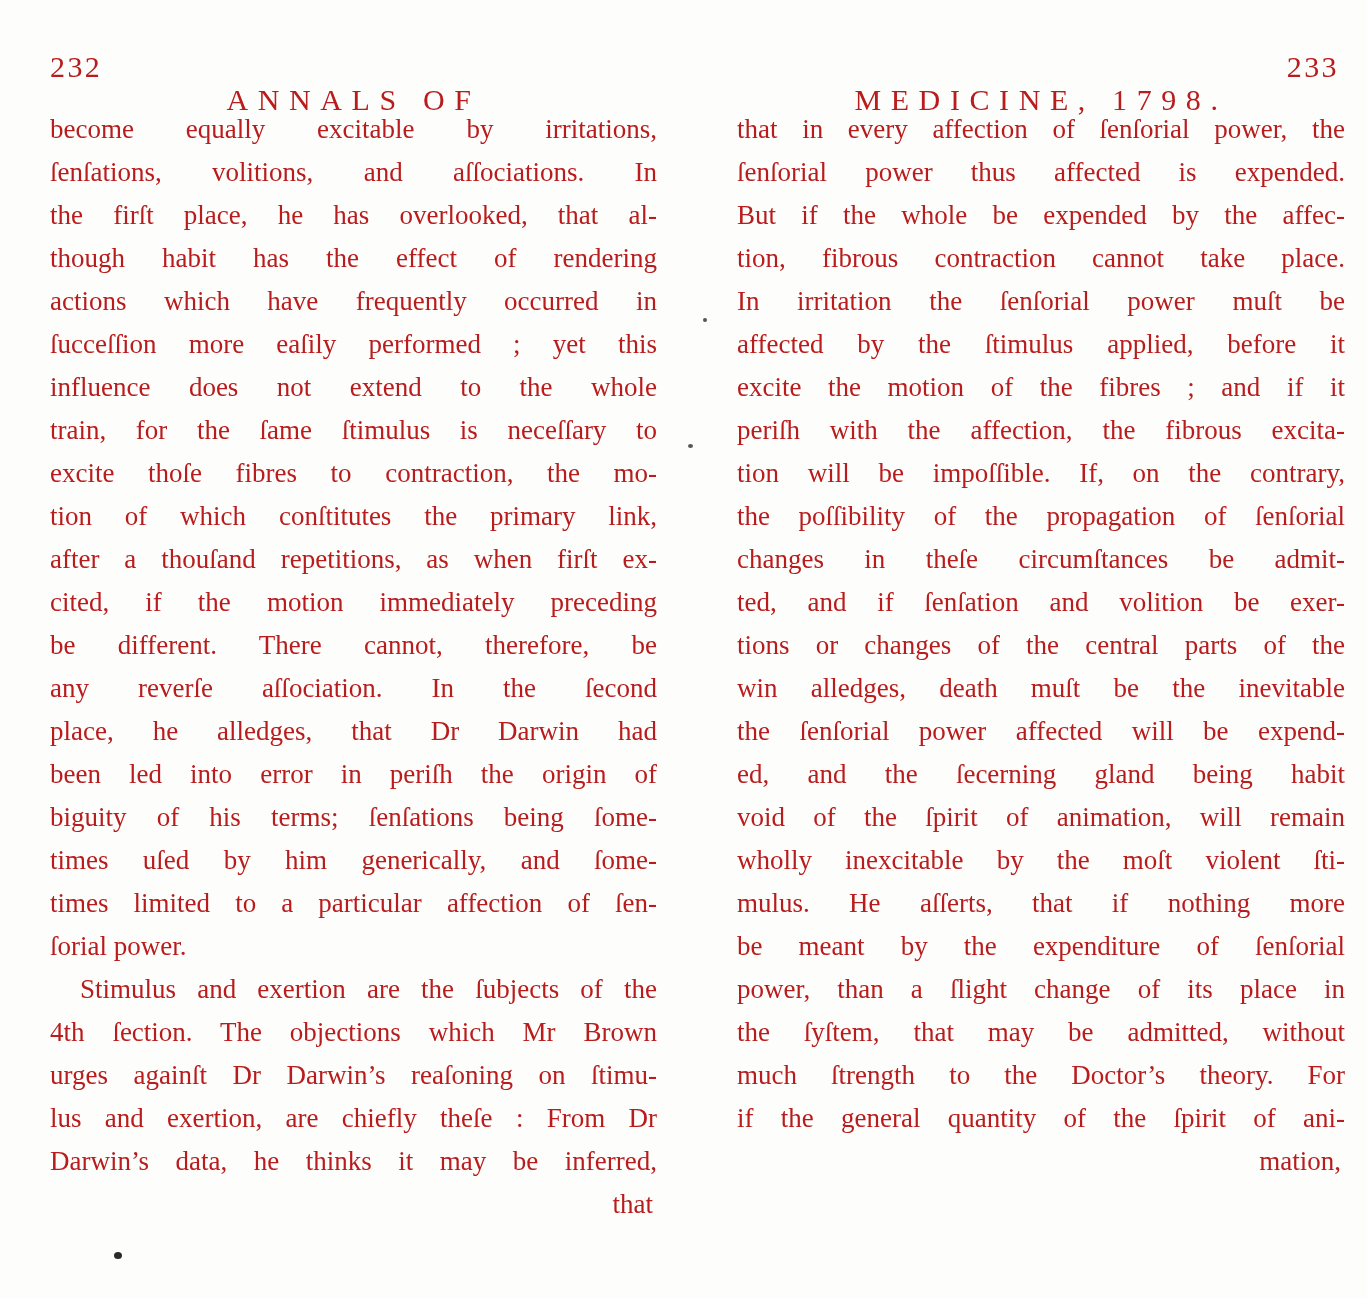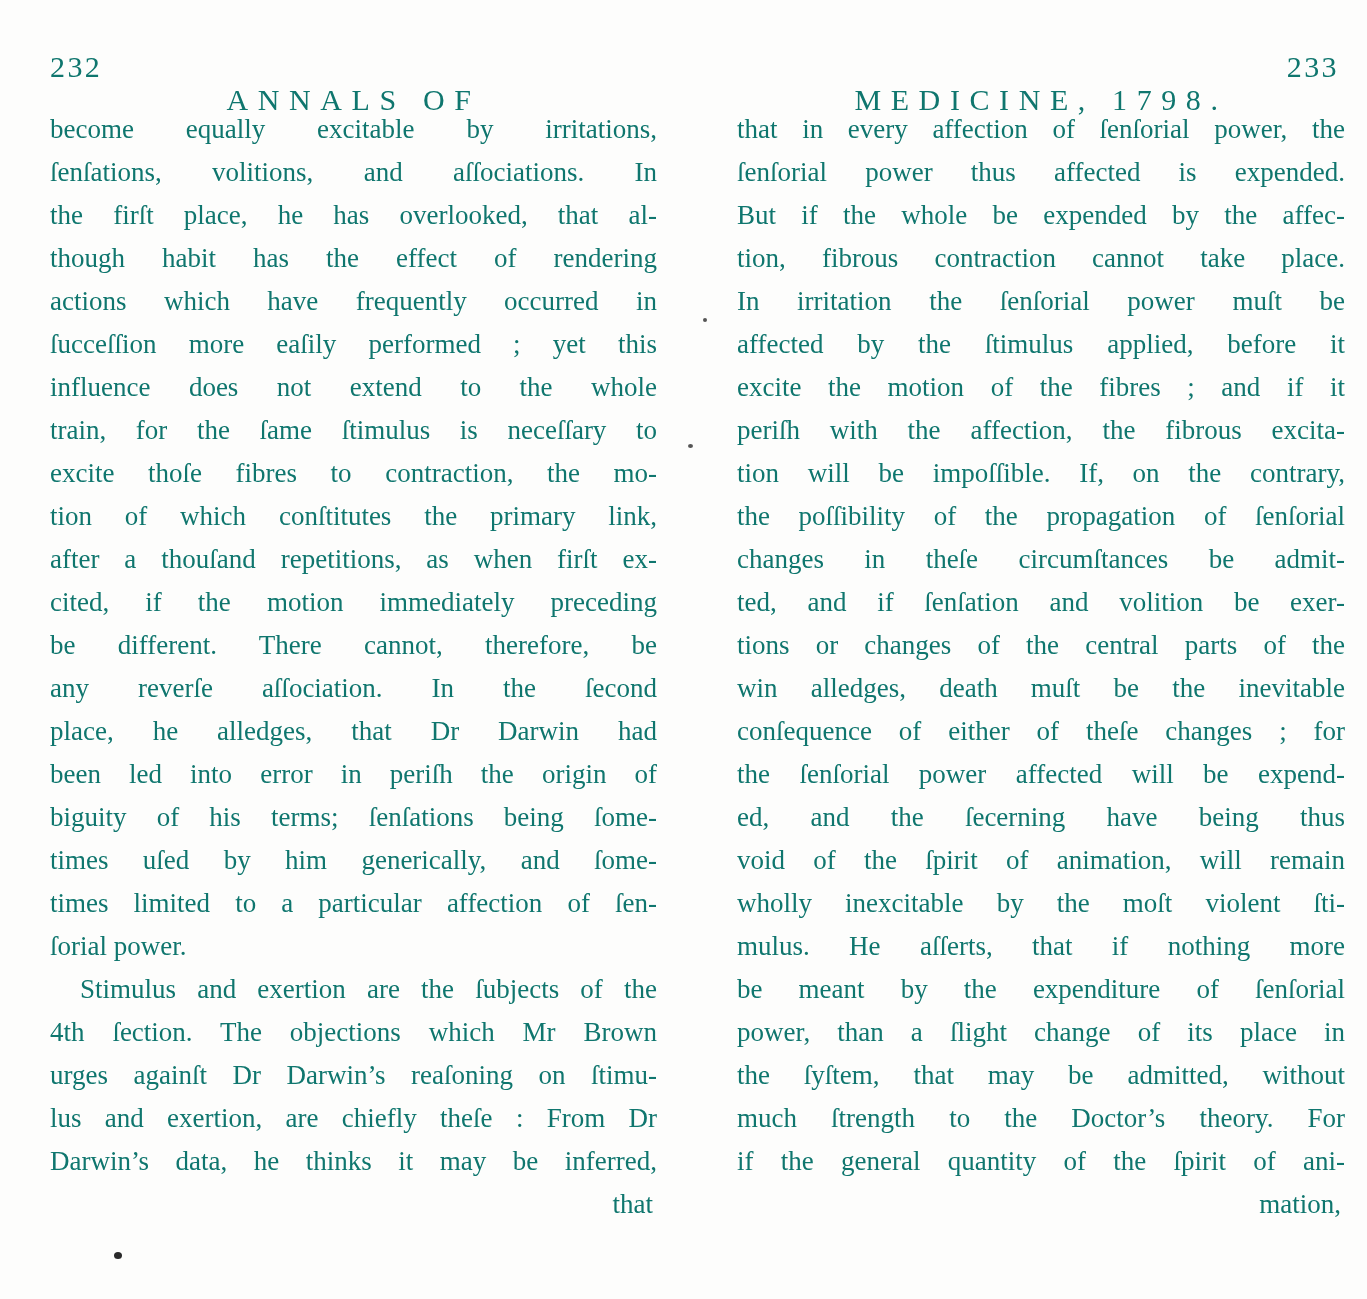--- a/index.html
+++ b/index.html
@@ -7,21 +7,21 @@
     padding: 0;
     background: #ffffff;
   }
   .spread {
     position: relative;
     width: 1367px;
     height: 1299px;
     background: #fdfdfc;
     overflow: hidden;
     font-family: "Liberation Serif", "DejaVu Serif", serif;
-    color: #0f766e;
+    color: #b91c1c;
   }
   .page {
     position: absolute;
     top: 0;
   }
   .page.left  { left: 50px;  width: 607px; }
   .page.right { left: 737px; width: 608px; }
 
   .running-head {
     position: relative;
@@ -130,23 +130,22 @@
         <div class="line j">In irritation the ſenſorial power muſt be</div>
         <div class="line j">affected by the ſtimulus applied, before it</div>
         <div class="line j">excite the motion of the fibres ; and if it</div>
         <div class="line j">periſh with the affection, the fibrous excita-</div>
         <div class="line j">tion will be impoſſible.  If, on the contrary,</div>
         <div class="line j">the poſſibility of the propagation of ſenſorial</div>
         <div class="line j">changes in theſe circumſtances be admit-</div>
         <div class="line j">ted, and if ſenſation and volition be exer-</div>
         <div class="line j">tions or changes of the central parts of the</div>
         <div class="line j">win alledges, death muſt be the inevitable</div>
-        <div class="line j">conſequence of either of theſe changes ; for</div>
         <div class="line j">the ſenſorial power affected will be expend-</div>
-        <div class="line j">ed, and the ſecerning have being thus</div>
+        <div class="line j">ed, and the ſecerning gland being habit</div>
         <div class="line j">void of the ſpirit of animation, will remain</div>
         <div class="line j">wholly inexcitable by the moſt violent ſti-</div>
         <div class="line j">mulus.  He aſſerts, that if nothing more</div>
         <div class="line j">be meant by the expenditure of ſenſorial</div>
         <div class="line j">power, than a ſlight change of its place in</div>
         <div class="line j">the ſyſtem, that may be admitted, without</div>
         <div class="line j">much ſtrength to the Doctor’s theory.  For</div>
         <div class="line j">if the general quantity of the ſpirit of ani-</div>
         <div class="line r">mation,</div>
       </div>

